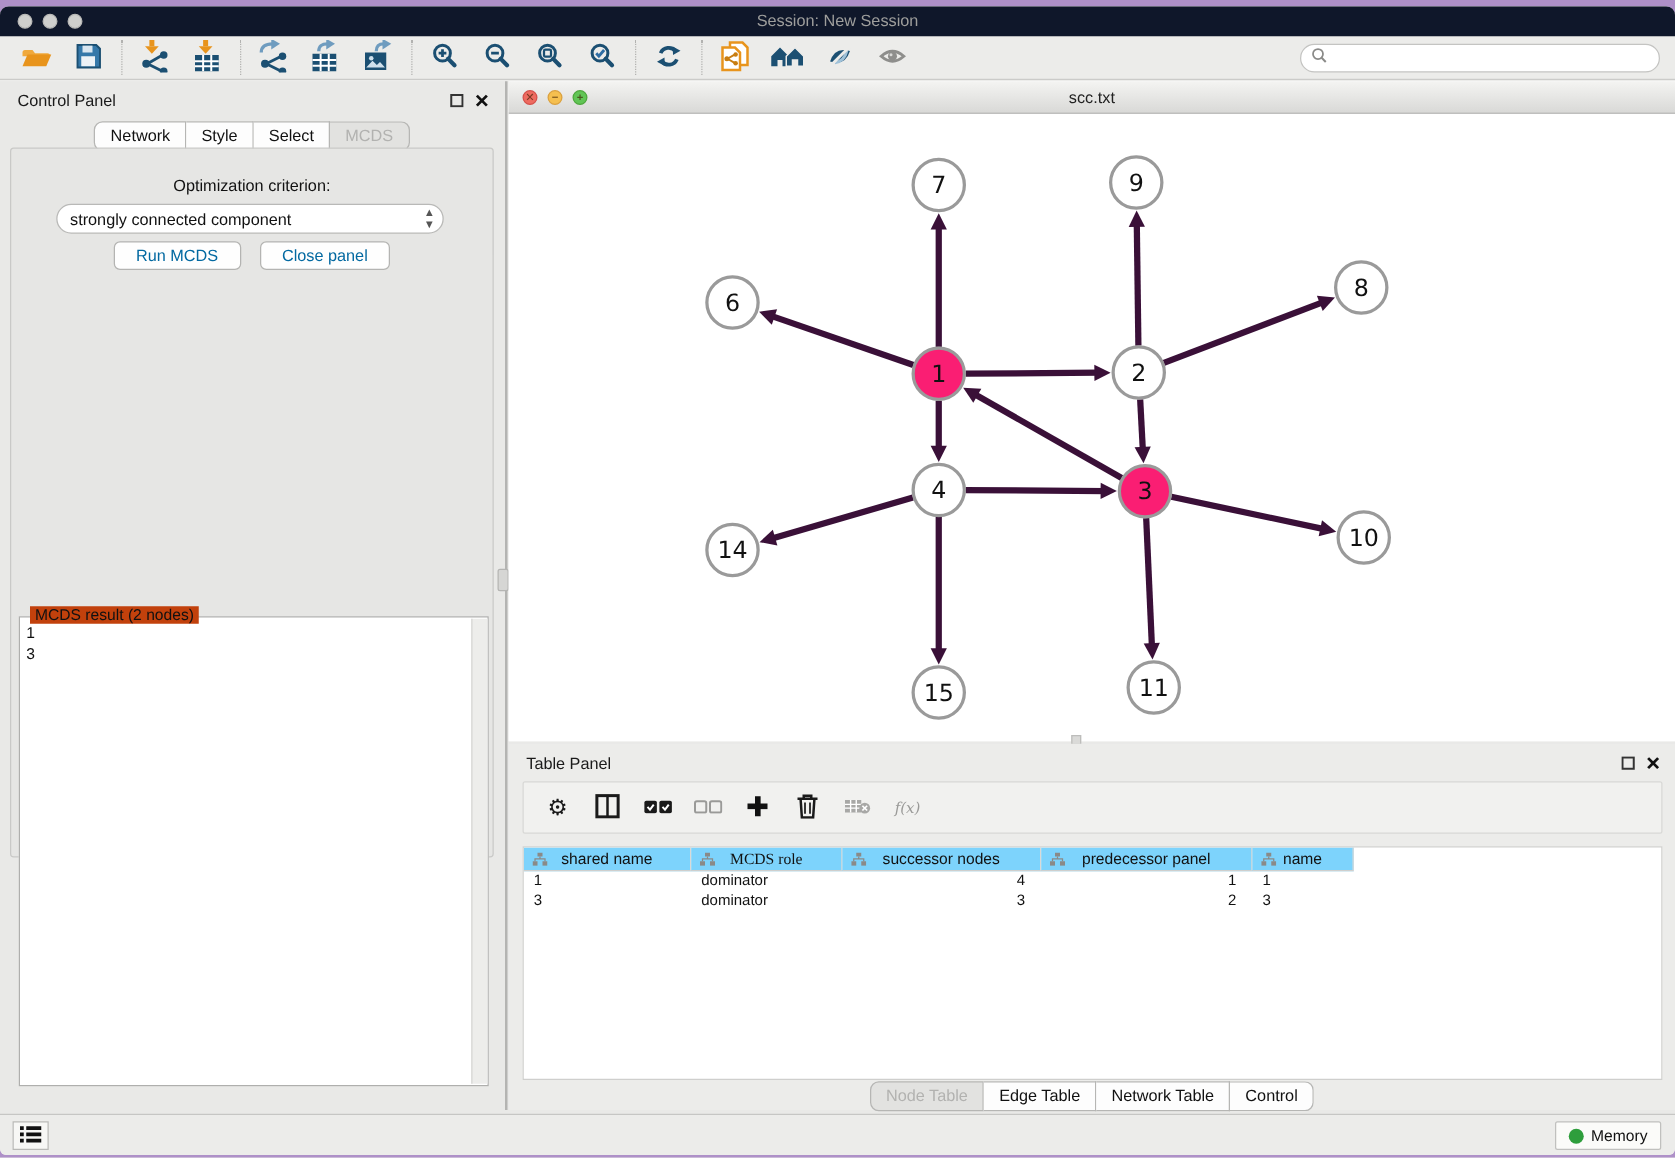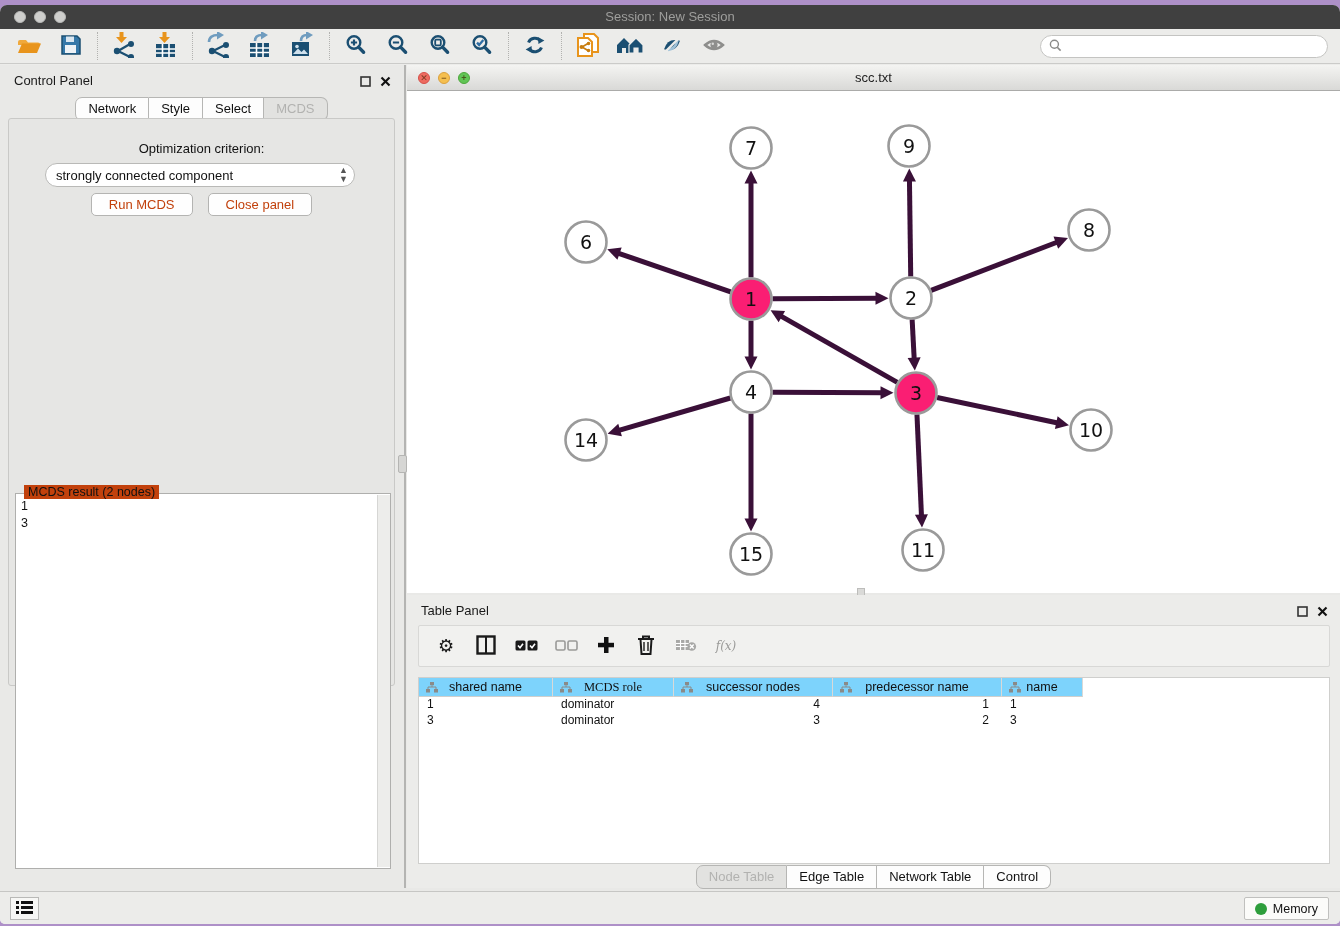--- a/index.html
+++ b/index.html
@@ -3,21 +3,21 @@
 <meta charset="utf-8">
 <style>
   * { margin:0; padding:0; box-sizing:border-box; }
   html,body { width:1340px; height:926px; }
   body { font-family:"Liberation Sans","DejaVu Sans",sans-serif; background:#AE90C8; position:relative; overflow:hidden; }
 
   .app { position:absolute; left:0; top:5px; width:1340px; height:919px;
          background:#ECECEA; border-radius:7px 7px 5px 5px; overflow:hidden; }
 
   
-  .titlebar { position:absolute; left:0; top:0; width:100%; height:24px; background:#404040; }
+  .titlebar { position:absolute; left:0; top:0; width:100%; height:24px; background:#0f172a; }
   .mac-dots { position:absolute; left:14px; top:6px; display:flex; gap:8px; }
   .mac-dot { width:12px; height:12px; border-radius:50%; background:#CFCFCD; border:1px solid #B8B8B6; }
   .win-title { position:absolute; left:0; right:0; top:4px; text-align:center; font-size:13px; color:#9E9E9C; }
 
   
   .toolbar { position:absolute; left:0; top:24px; width:100%; height:35px;
              border-bottom:1px solid #CBCBC9; display:flex; align-items:center; padding-left:8px; }
   .tbtn { width:42px; height:30px; display:flex; align-items:center; justify-content:center; border:none; background:transparent; }
   .tsep { width:1px; height:28px; border-left:1px dotted #B2B2B0; margin:0 5px; }
   .search-wrap { position:absolute; right:12px; top:6px; width:288px; height:23px; background:#fff;
@@ -44,21 +44,21 @@
   .cp-body { position:absolute; left:8px; top:53px; width:387px; height:568px;
              background:#E6E6E4; border:1px solid #C9C9C7; border-radius:3px; }
   .opt-label { position:absolute; left:0; width:100%; top:22px; text-align:center; font-size:13px; color:#111; }
   .opt-select { position:absolute; left:36px; top:44px; width:310px; height:24px; background:#fff;
                 border:1px solid #B9B9B7; border-radius:12px; display:flex; align-items:center;
                 padding-left:10px; font-size:13px; color:#111; }
   .stepper { position:absolute; right:6px; top:2px; display:flex; flex-direction:column; line-height:9px;
              font-size:9px; color:#555; }
   .cp-buttons { position:absolute; left:0; top:74px; width:100%; display:flex; justify-content:center; gap:15px; }
   .pushbtn { height:23px; background:#FEFEFE; border:1px solid #B4B4B2; border-radius:5px;
-             font-size:13px; color:#c2410c; padding:0 17px; font-family:inherit;text-align:right; }
+             font-size:13px; color:#0369a1; padding:0 17px; font-family:inherit;text-align:right; }
 
   .result-box { position:absolute; left:6px; top:374px; width:376px; height:376px;
                 border:1px solid #AFAFAD; background:#fff; }
   .result-legend { position:absolute; left:8px; top:-9px; background:#c2410c; padding:0 4px;
                    font-size:12.5px; color:#111; }
   .result-text { position:absolute; left:0; top:2px; right:14px; bottom:0; padding:2px 5px;
                  font-size:12.5px; line-height:17px; color:#111; white-space:pre; overflow:hidden; }
   .result-scroll { position:absolute; right:0; top:1px; width:13px; bottom:1px; background:#EDEDEB;
                    border-left:1px solid #D6D6D4; }
 
@@ -508,21 +508,21 @@
               </svg><span>successor nodes</span></div>
             <div class="th-cell" style="width: 169px;"><svg width="12" height="11" viewBox="0 0 12 11">
                 <g fill="#8A8A88">
                   <rect x="4" y="0" width="4" height="3.2"></rect>
                   <rect x="0" y="7" width="4" height="3.5"></rect>
                   <rect x="8" y="7" width="4" height="3.5"></rect>
                 </g>
                 <g stroke="#8A8A88" stroke-width="1">
                   <path d="M6 3.2 V5 M2 7 V5 H10 V7" fill="none"></path>
                 </g>
-              </svg><span>predecessor name</span></div>
+              </svg><span>predecessor panel</span></div>
             <div class="th-cell" style="width: 81px;"><svg width="12" height="11" viewBox="0 0 12 11">
                 <g fill="#8A8A88">
                   <rect x="4" y="0" width="4" height="3.2"></rect>
                   <rect x="0" y="7" width="4" height="3.5"></rect>
                   <rect x="8" y="7" width="4" height="3.5"></rect>
                 </g>
                 <g stroke="#8A8A88" stroke-width="1">
                   <path d="M6 3.2 V5 M2 7 V5 H10 V7" fill="none"></path>
                 </g>
               </svg><span>name</span></div>

